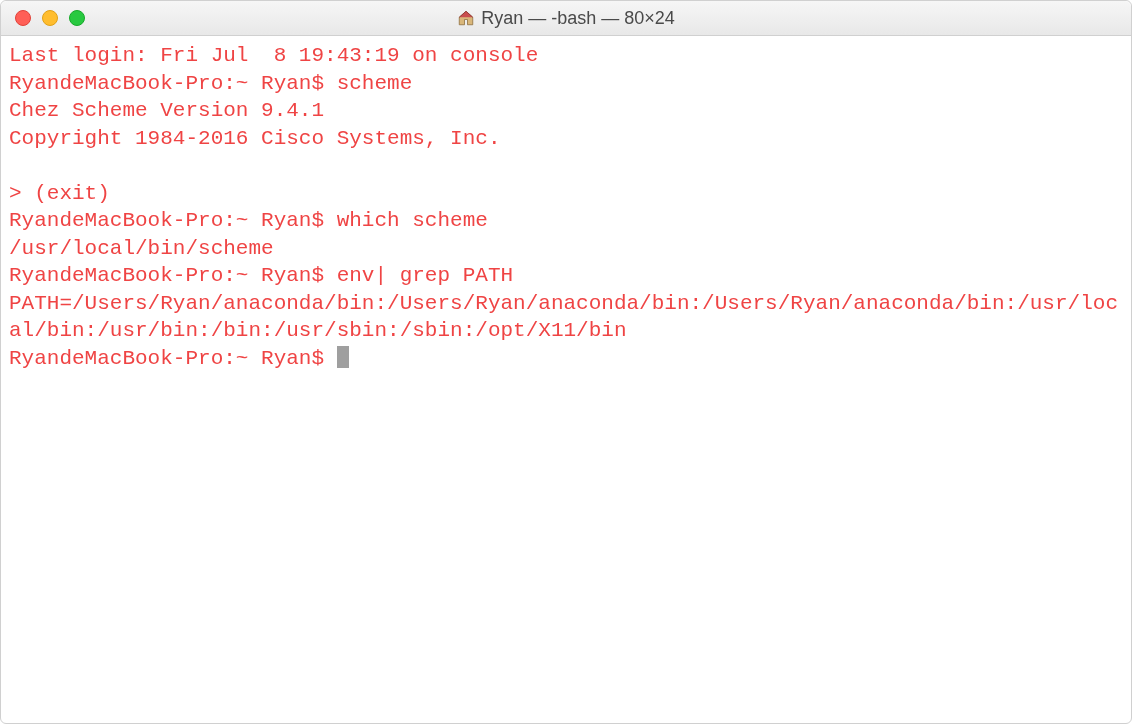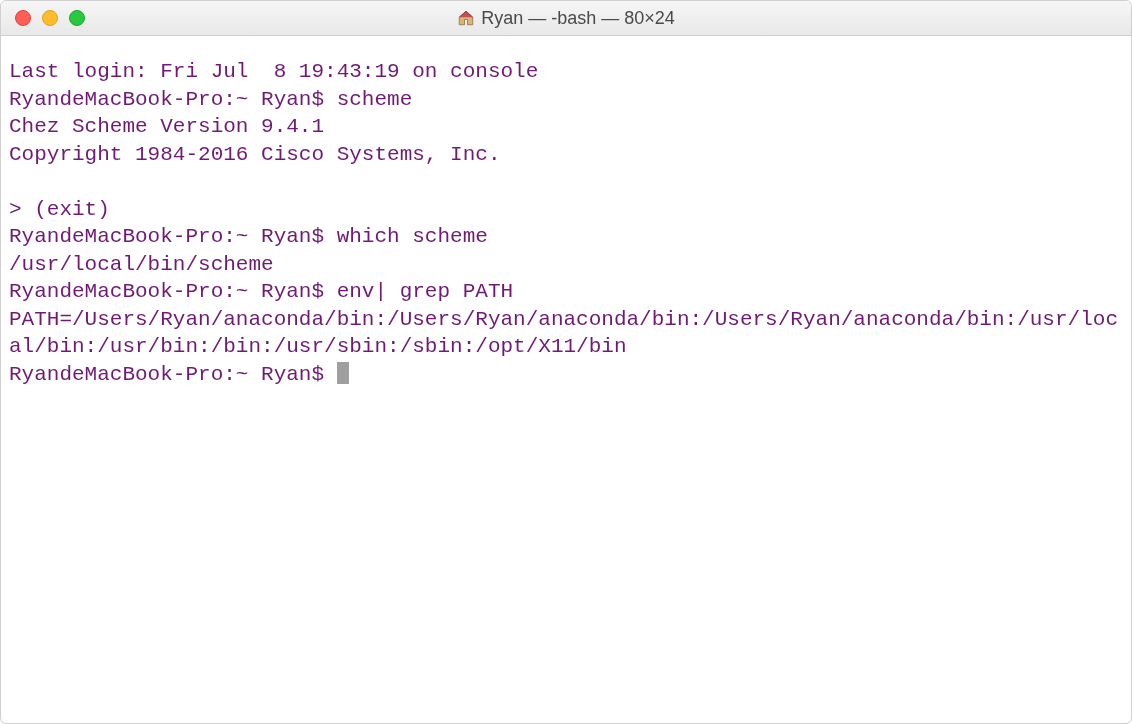--- a/index.html
+++ b/index.html
@@ -58,24 +58,24 @@
       pointer-events: none;
       font-family: -apple-system, "Helvetica Neue", sans-serif;
       color: #4a4a4a;
       font-size: 18px;
       text-align: right;
     }
     .home-icon {
       display: inline-flex;
     }
     .terminal-body {
-      padding: 22px 8px;
+      padding: 6px 8px;
       font-size: 21px;
       line-height: 27.5px;
-      color: #701a75;
+      color: #ef4444;
       white-space: pre;
       font-family: "Menlo", "Monaco", "Courier New", monospace;
       letter-spacing: 0px;
     }
     .line {
       white-space: pre-wrap;
       word-break: break-all;
     }
     .cursor-block {
       display: inline-block;

